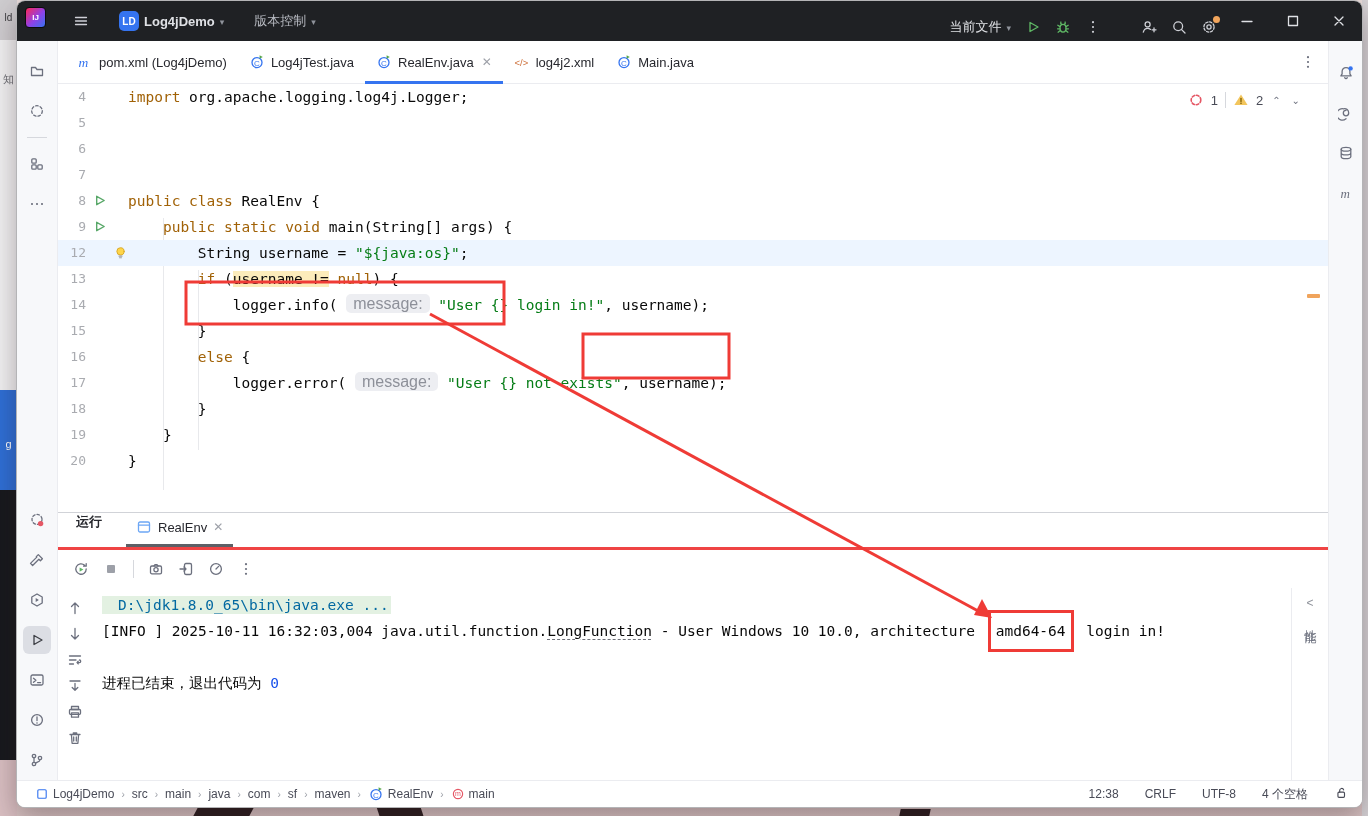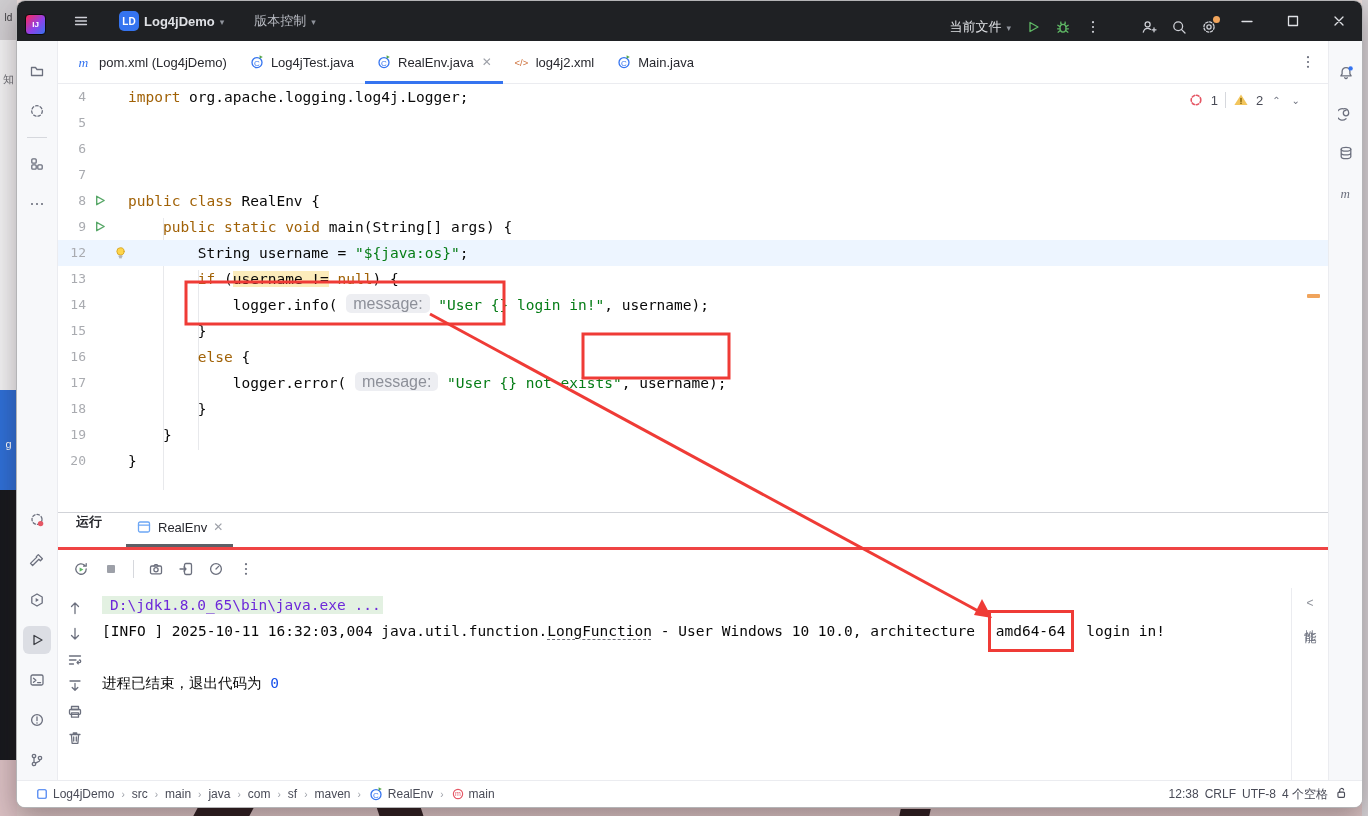--- a/index.html
+++ b/index.html
@@ -24,21 +24,21 @@
 
   
   .window{
     position:absolute;left:16px;top:0;width:1347px;height:808px;z-index:1;
     border-radius:9px;overflow:hidden;display:flex;flex-direction:column;
     background:#ffffff;border:1px solid rgba(40,40,45,.35);
     box-shadow:0 10px 28px rgba(40,20,25,.35);box-sizing:border-box;
   }
   
   .titlebar{height:40px;background:#1f2124;display:flex;align-items:center;color:#dfe1e5;font-size:13px;flex:0 0 auto;}
-  .tb-left{display:flex;align-items:flex-end;gap:16px;padding-left:8px;}
+  .tb-left{display:flex;align-items:flex-start;gap:16px;padding-left:8px;}
   .app-logo{width:19px;height:19px;border-radius:4px;margin-right:4px;
     background:linear-gradient(135deg,#fe2857 0%,#8f41e9 55%,#3574f0 100%);
     color:#fff;font-size:8px;font-weight:bold;display:flex;align-items:center;justify-content:center;border:1px solid #0b0b0d;}
   .tb-btn{height:28px;border-radius:5px;display:flex;align-items:center;gap:5px;padding:0 7px;cursor:default;}
   .proj-badge{width:20px;height:20px;border-radius:5px;background:#3574f0;color:#fff;font-size:10px;font-weight:bold;display:flex;align-items:center;justify-content:center;}
   .proj-name{font-weight:600;}
   .dim{color:#b7bac1;}
   .chev{color:#8f939b;font-size:9px;transform:translateY(1px);}
   .tb-right{margin-left:auto;display:flex;align-items:flex-end;}
   .tb-ic{width:30px;height:28px;display:flex;align-items:center;justify-content:center;color:#ced0d6;position:relative;}
@@ -87,34 +87,34 @@
   .run-tab::after{content:"";position:absolute;left:0;right:0;bottom:0;height:3px;background:#5d6066;}
   .run-tab .tclose{color:#9da0a8;font-size:12px;}
   .run-toolbar{height:38px;display:flex;align-items:center;gap:4px;padding-left:10px;color:#6c707e;flex:0 0 auto;}
   .run-toolbar .t-ic{width:26px;height:26px;display:flex;align-items:center;justify-content:center;border-radius:5px;}
   .run-toolbar .t-sep{width:1px;height:18px;background:#d6d8dd;margin:0 5px;}
   .console{flex:1;display:flex;min-height:0;font-family:"DejaVu Sans Mono","Liberation Mono",monospace;font-size:14.5px;}
   .con-gutter{flex:0 0 34px;display:flex;flex-direction:column;align-items:center;padding-top:9px;color:#6c707e;}
   .con-gutter .g-ic{width:22px;height:22px;display:flex;align-items:center;justify-content:center;margin-bottom:4px;}
   .con-body{flex:1;padding:4px 0 0 10px;overflow:hidden;}
   .cline{height:26px;line-height:26px;white-space:pre;color:#080808;}
-  .ck-path{color:#6d28d9;background:#e3f1e2;padding:1px 2px 1px 8px;}
+  .ck-path{color:#0369a1;background:#e3f1e2;padding:1px 2px 1px 16px;}
   .ck-link{text-decoration:underline dashed #6f727a 1px;text-underline-offset:3px;}
   .ck-num{color:#1750eb;}
   .ck-boxed{position:relative;margin:0 12px;display:inline-block;}
   .ck-boxed::after{content:"";position:absolute;left:-8px;right:-8px;top:-8px;bottom:-8px;border:3px solid #ef3b36;pointer-events:none;}
   .con-stub{flex:0 0 36px;border-left:1px solid #ebecf0;display:flex;flex-direction:column;align-items:center;padding-top:8px;color:#6c707e;font-family:"Liberation Sans",sans-serif;}
   .con-stub .stub-chev{font-size:12px;color:#8f939b;}
   .con-stub .stub-label{writing-mode:vertical-rl;font-size:12px;margin-top:10px;letter-spacing:2px;}
   
   .statusbar{height:26px;border-top:1px solid #ebecf0;display:flex;align-items:center;font-size:12px;color:#494b57;padding:0 14px 0 18px;flex:0 0 auto;background:#fff;}
   .crumbs{display:flex;align-items:center;gap:7px;}
   .crumb{display:flex;align-items:center;gap:4px;}
   .crumb-sep{color:#9da0a8;font-size:10px;}
-  .sb-right{margin-left:auto;display:flex;align-items:center;gap:6px;}
+  .sb-right{margin-left:auto;display:flex;align-items:center;gap:26px;}
   .sb-item{white-space:nowrap;}
   
   .overlay{position:absolute;left:0;top:0;width:1368px;height:816px;z-index:40;pointer-events:none;}
   .icon-svg{display:inline-flex;}
 </style>
 </head>
 <body>
 
 <div class="bg-frag bg-left-a">ld</div>
 <div class="bg-frag bg-left-b">知</div>

